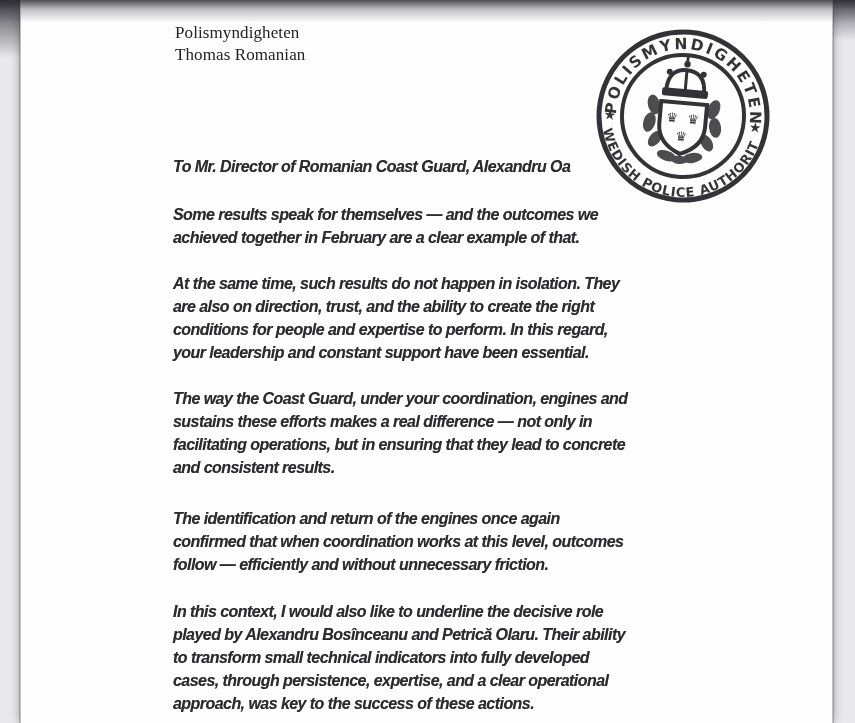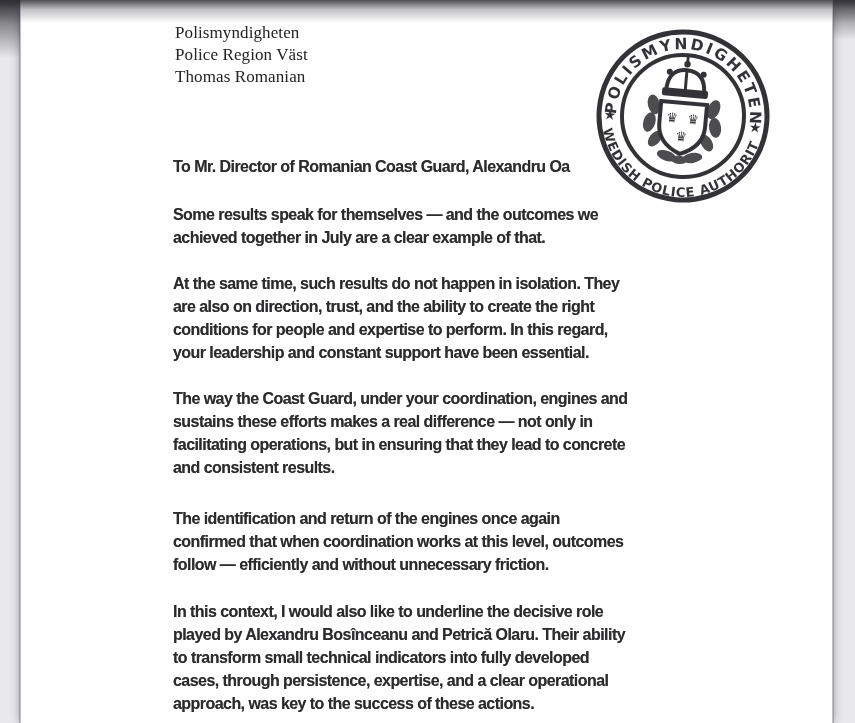--- a/index.html
+++ b/index.html
@@ -63,20 +63,21 @@
     font-weight: 700;
     font-size: 16px;
     letter-spacing: -0.55px;
     line-height: 23px;
     color: #2c2c2e;
     text-shadow: 0 0 0.6px rgba(44,44,46,0.55);
   }
   .letter-body p {
     margin: 0 0 23px 0;
     white-space: pre-line;
+    font-style: italic;
   }
   .letter-body p.addressee { margin-bottom: 25px; }
   .letter-body p.para-3 { margin-bottom: 24px; margin-top: 28px; }
   .letter-body p.para-4 { margin-bottom: 26px; }
   .stamp {
     position: absolute;
     left: 594px; top: 27px;
     width: 178px; height: 178px;
   }
   .stamp svg { display: block; }
@@ -85,28 +86,27 @@
 <body>
 
 <div class="stage">
 
   <div class="paper"></div>
   <div class="edge-line-left"></div>
   <div class="edge-line-right"></div>
 
   <div class="sender">
     <div>Polismyndigheten</div>
-    <div>Police Region Väst</div>
     <div>Thomas Romanian</div>
   </div>
 
   <div class="letter-body">
     <p class="addressee">To Mr. Director of Romanian Coast Guard, Alexandru Oa</p>
     <p class="para-0">Some results speak for themselves — and the outcomes we
-achieved together in July are a clear example of that.</p>
+achieved together in February are a clear example of that.</p>
     <p class="para-1">At the same time, such results do not happen in isolation. They
 are also on direction, trust, and the ability to create the right
 conditions for people and expertise to perform. In this regard,
 your leadership and constant support have been essential.</p>
     <p class="para-2">The way the Coast Guard, under your coordination, engines and
 sustains these efforts makes a real difference — not only in
 facilitating operations, but in ensuring that they lead to concrete
 and consistent results.</p>
     <p class="para-3">The identification and return of the engines once again
 confirmed that when coordination works at this level, outcomes

